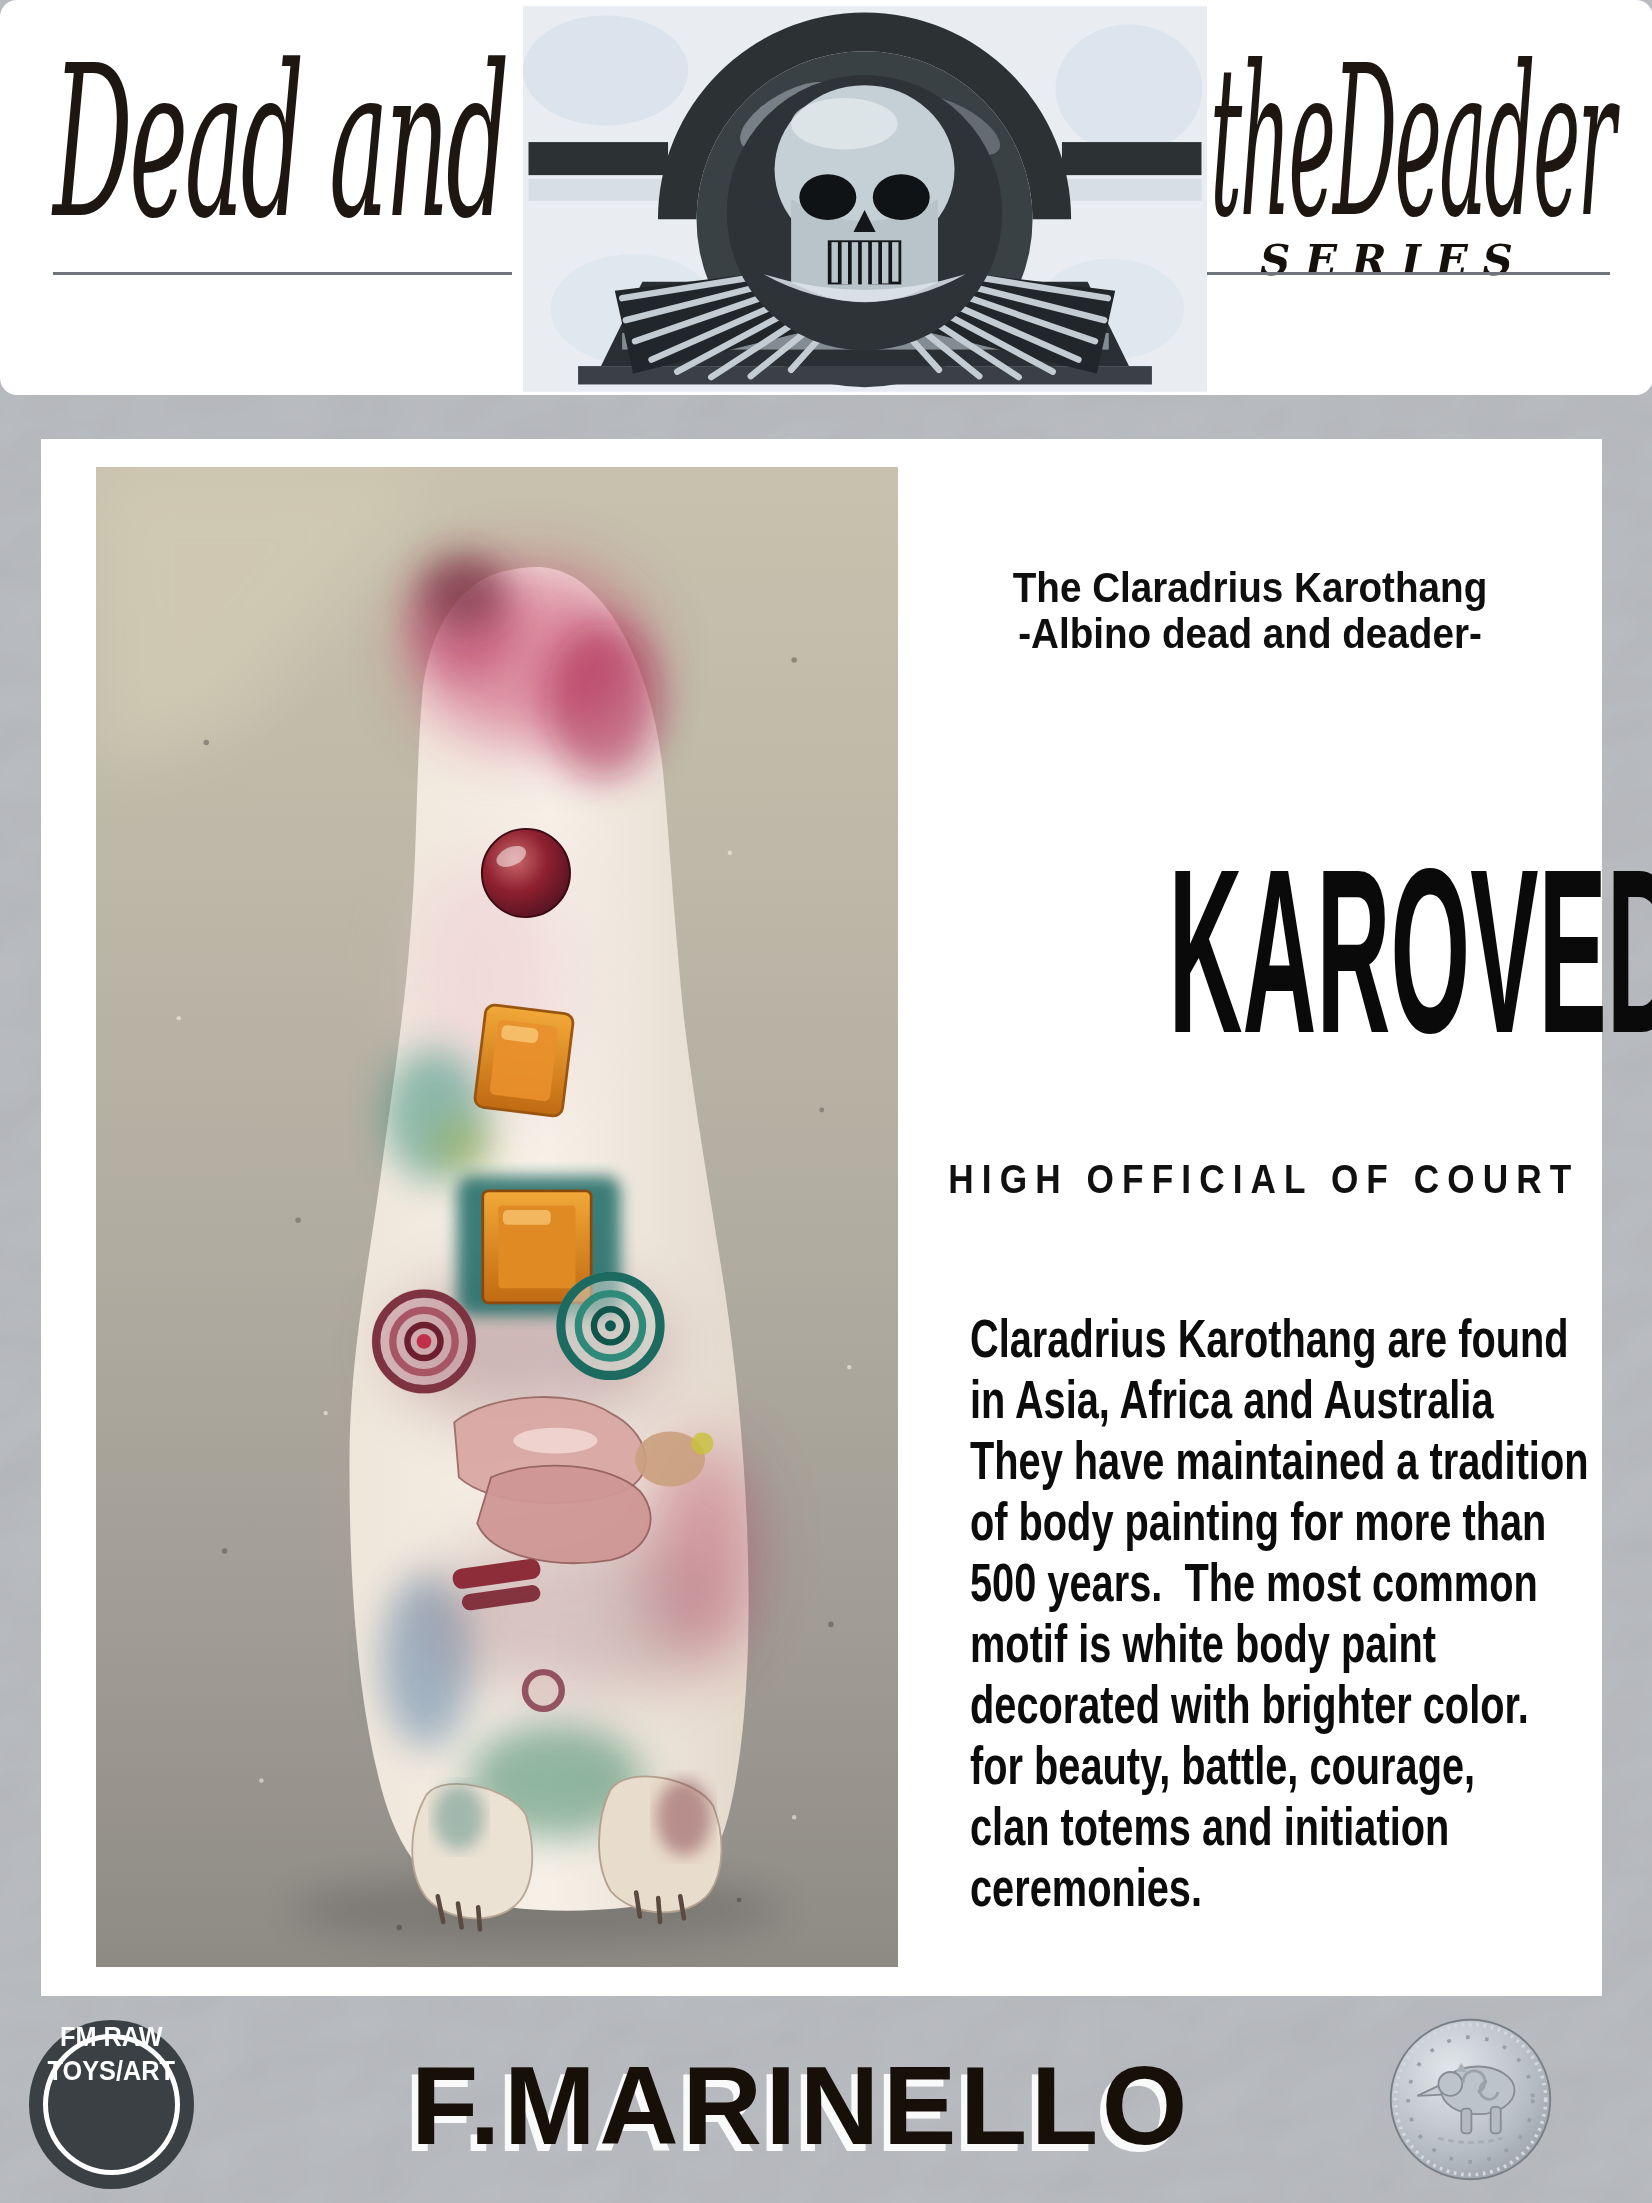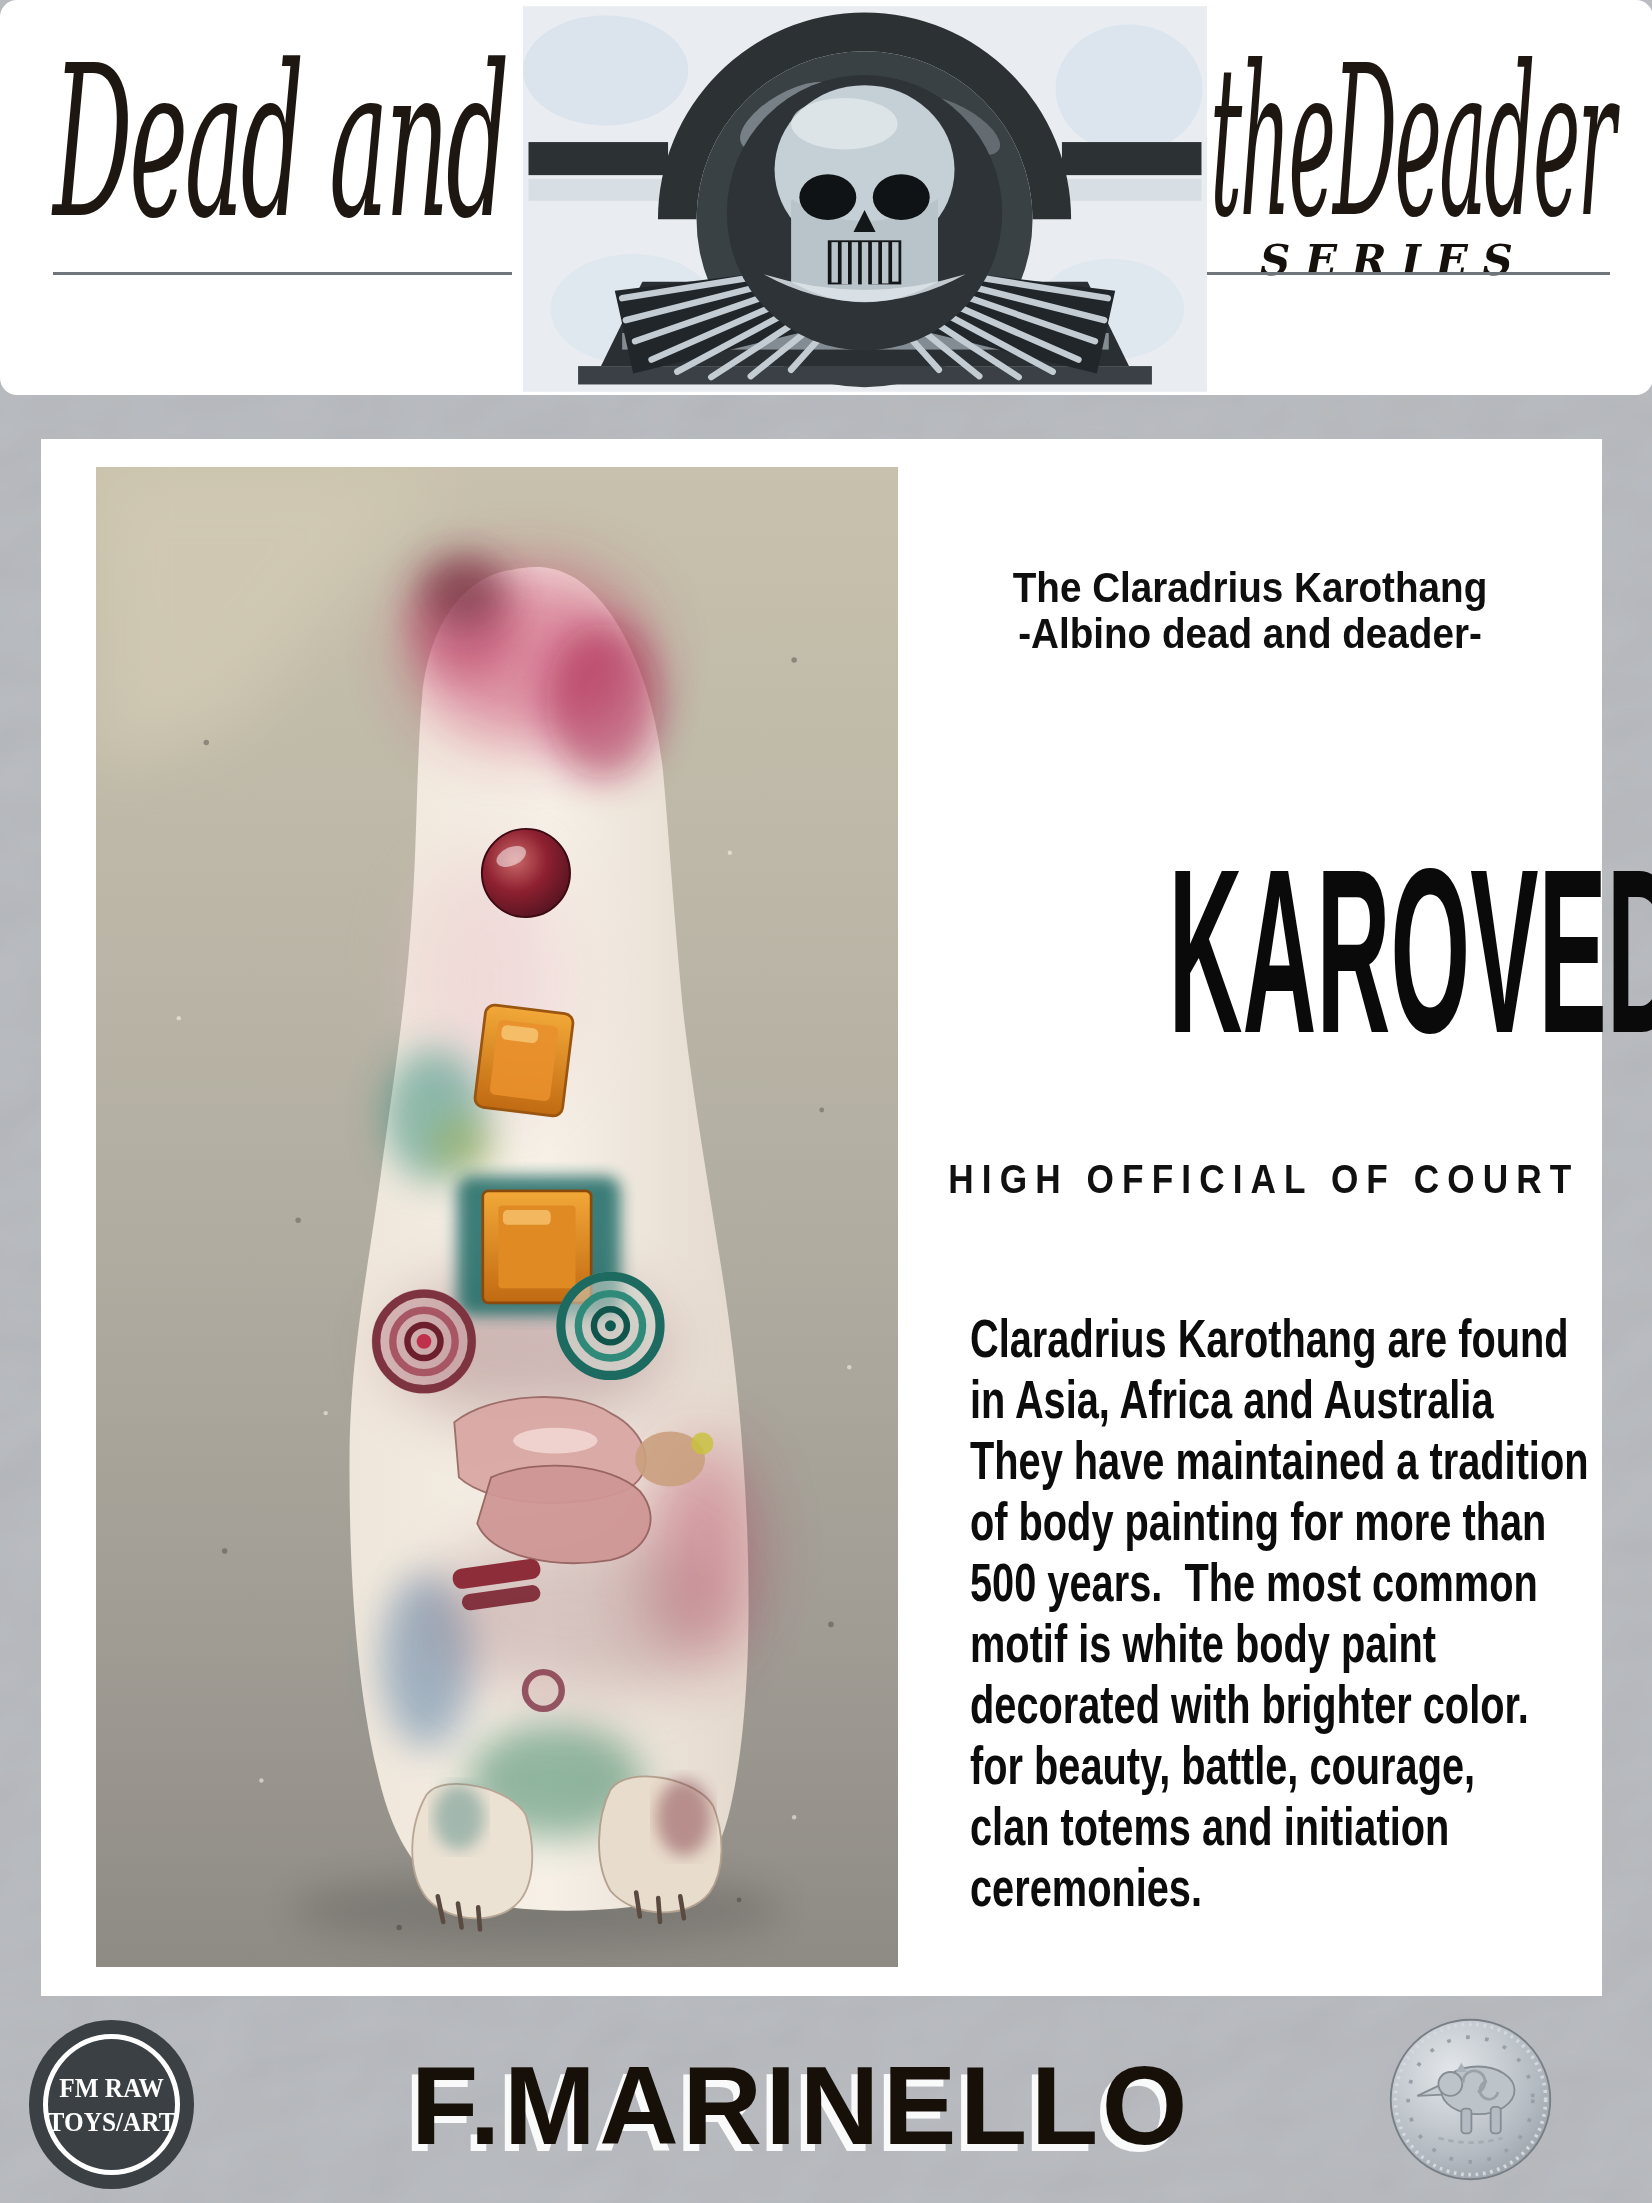--- a/index.html
+++ b/index.html
@@ -54,21 +54,21 @@
     transform:scaleX(0.88);transform-origin:center top;white-space:nowrap;
   }
   .description{
     position:absolute;left:929px;top:869px;width:863px;
     font-size:53px;font-weight:bold;line-height:61px;color:#0c0c0c;
     white-space:pre-wrap;transform:scaleX(0.75);transform-origin:left top;
   }
   
   .badge{
     position:absolute;left:29px;top:2020px;width:165px;height:169px;border-radius:50%;
-    background:#3a4043;display:flex;align-items:center;justify-content:center;z-index:2;font-family:Liberation Serif, serif;
+    background:#3a4043;display:flex;justify-content:center;z-index:2;
   }
   .badge::before{
     content:"";position:absolute;left:13.8px;top:13.8px;right:13.8px;bottom:13.8px;
     border:5.5px solid #ffffff;border-radius:50%;
   }
   .badge-label{
     position:relative;color:#ffffff;font-weight:bold;font-size:27.5px;line-height:34px;
     text-align:center;white-space:pre-line;transform:scaleX(0.92);letter-spacing:0px;
   }
   .logo{

